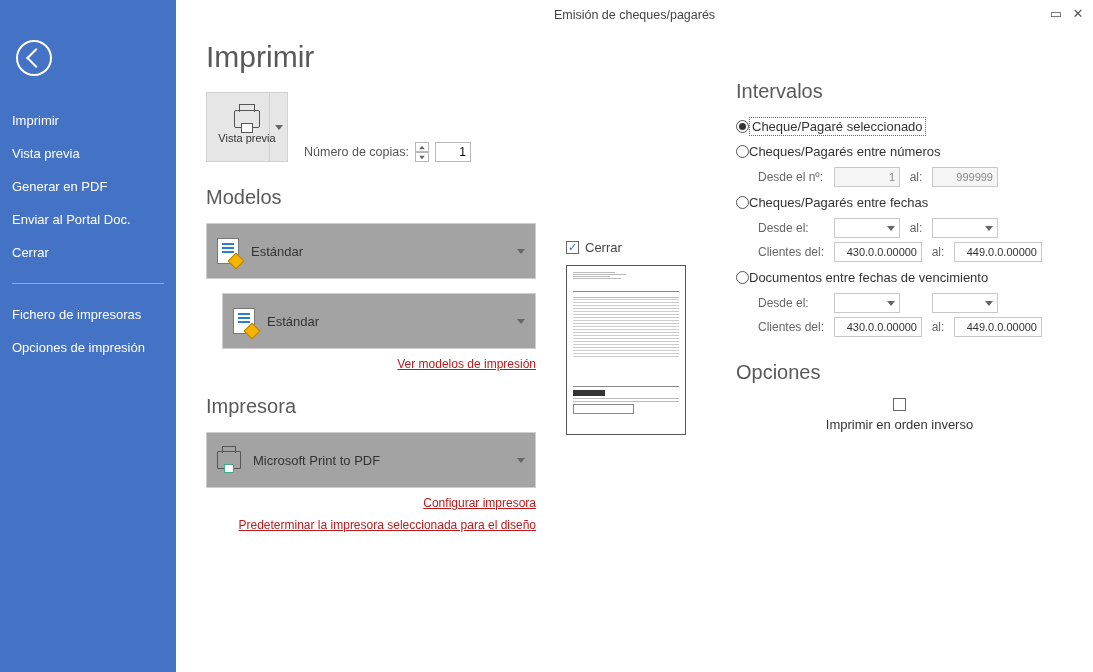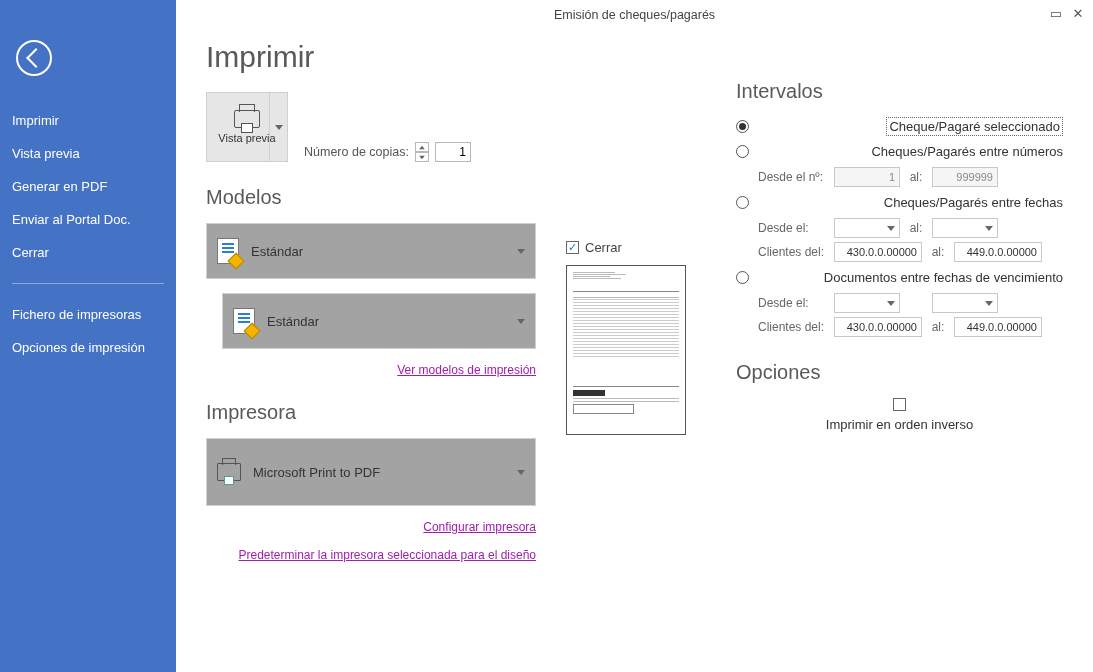--- a/index.html
+++ b/index.html
@@ -38,43 +38,43 @@
 
 .copies { display: flex; align-items: center; gap: 6px; font-size: 12.5px; color: #555; }
 .copies input { width: 36px; height: 20px; border: 1px solid #b8b8b8; text-align: right; padding: 0 4px; font-size: 12px; }
 .spinner { width: 14px; display: flex; flex-direction: column; }
 .spin { width: 14px; height: 10px; border: 1px solid #b8b8b8; display: flex; align-items: center; justify-content: center; cursor: pointer; }
 .spin .c { transform: scale(.7); }
 
 
 .dd { border: 1px solid #cfcfcf; height: 56px; display: flex; align-items: center; padding: 0 10px; gap: 12px; position: relative; cursor: pointer; background: #a3a3a3; font-size: 13px; }
 .dd .caret-r { position: absolute; right: 10px; }
-.dd.small { height: 68px; }
+.dd.small { height: 56px; }
 .indent-dd { margin-left: 16px; margin-top: 14px; }
 
 .doc-icon { width: 22px; height: 26px; border: 1.5px solid #777; position: relative; background: #fff; }
 .doc-icon::before { content:''; position:absolute; left:4px; right:4px; top:4px; height:2px; background:#2a7ed0; box-shadow: 0 4px 0 #2a7ed0, 0 8px 0 #2a7ed0; }
 .doc-icon::after { content:''; position:absolute; right:-4px; bottom:-4px; width:10px; height:10px; background:#f4b400; border:1px solid #b78200; transform: rotate(45deg); }
 
 .printer2 { width: 24px; height: 18px; border: 1.5px solid #555; position: relative; border-radius: 1px; }
 .printer2::before { content:''; position:absolute; top:-6px; left:4px; right:4px; height:6px; border:1.5px solid #555; border-bottom:none; }
 .printer2::after { content:''; position:absolute; bottom:-5px; left:6px; right:6px; height:7px; border:1.5px solid #4a8; background:#fff; }
 
-.link { color: #a21caf; text-decoration: underline; font-size: 12px; cursor: pointer; display: block; text-align: right; margin-top: 14px; }
+.link { color: #b91c1c; text-decoration: underline; font-size: 12px; cursor: pointer; display: block; text-align: right; margin-top: 8px; }
 
 
 .show-row { display: flex; align-items: center; gap: 6px; font-size: 13px; color: #444; margin-bottom: 10px; }
 .chk { width: 13px; height: 13px; border: 1px solid #666; display: inline-flex; align-items: center; justify-content: center; background: #fff; cursor: pointer; }
 .chk.checked::after { content: '✓'; font-size: 11px; color: #1a73d1; line-height: 1; }
 .preview-page { width: 120px; height: 170px; border: 1px solid #555; background: #fff; padding: 6px; display: flex; flex-direction: column; gap: 3px; }
 .pv-line { height: 1px; background: #bbb; }
 .pv-block { background: #ddd; }
 
 
-.radio-row { display: flex; align-items: center; font-size: 13px; margin: 8px 0; cursor: pointer; justify-content: space-between; }
+.radio-row { display: flex; align-items: center; font-size: 13px; margin: 8px 0; cursor: pointer; }
 .radio { width: 13px; height: 13px; border: 1px solid #555; border-radius: 50%; display: inline-flex; align-items: center; justify-content: center; flex-shrink: 0; }
 .radio.checked::after { content:''; width:7px; height:7px; background:#333; border-radius:50%; }
 .dotted { border: 1px dotted #666; padding: 1px 2px; }
 .field-row { display: flex; align-items: center; gap: 6px; font-size: 12px; color: #666; margin: 4px 0 4px 22px; }
 .field-row .lbl { width: 70px; }
 .field-row input, .date-dd { width: 66px; height: 20px; border: 1px solid #c8c8c8; background: #f5f5f5; text-align: right; padding: 0 4px; font-size: 11px; color: #888; }
 .field-row input.long, .date-dd.long { width: 88px; }
 .date-dd { display: inline-flex; align-items: center; justify-content: flex-end; padding-right: 16px; position: relative; background: #fff; }
 .date-dd .caret { position: absolute; right: 4px; }
 .field-row .al { width: 20px; text-align: center; }

